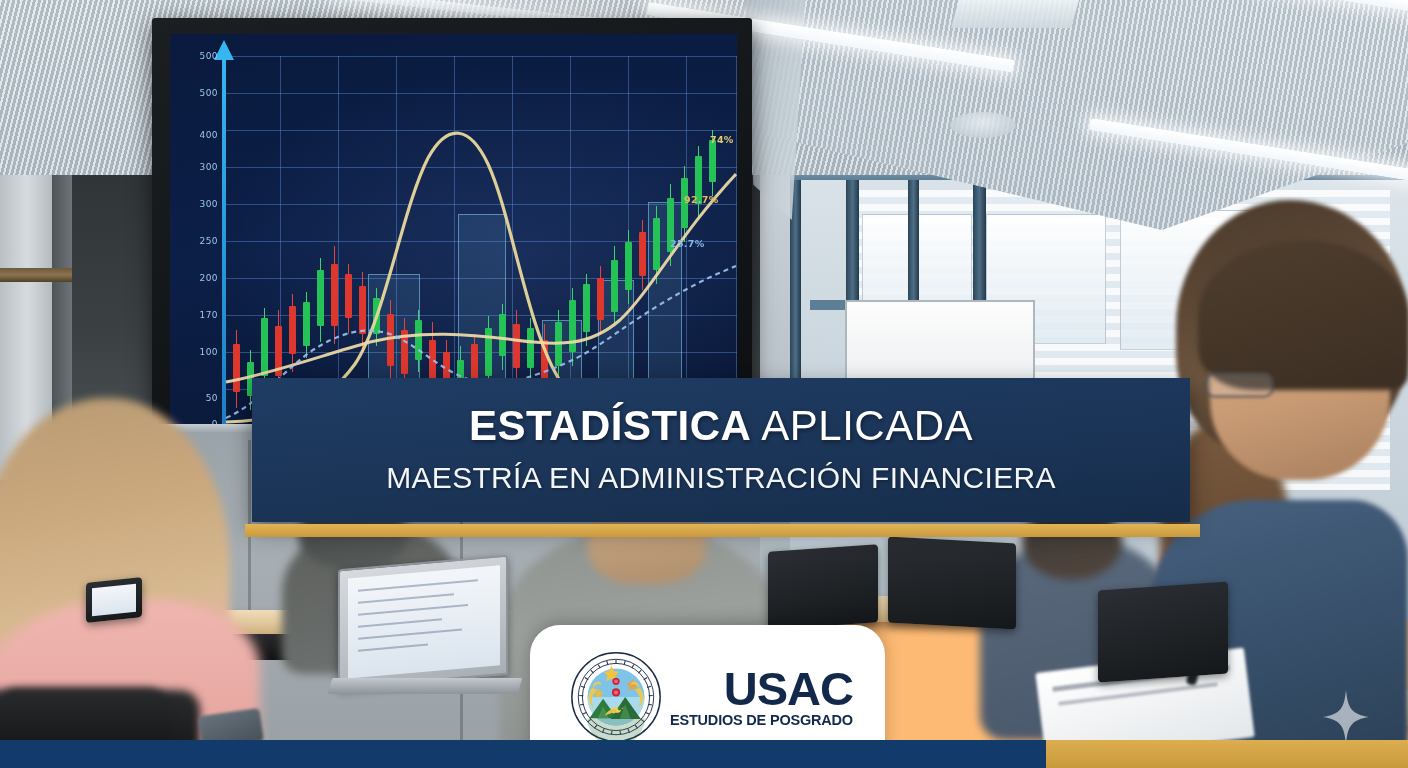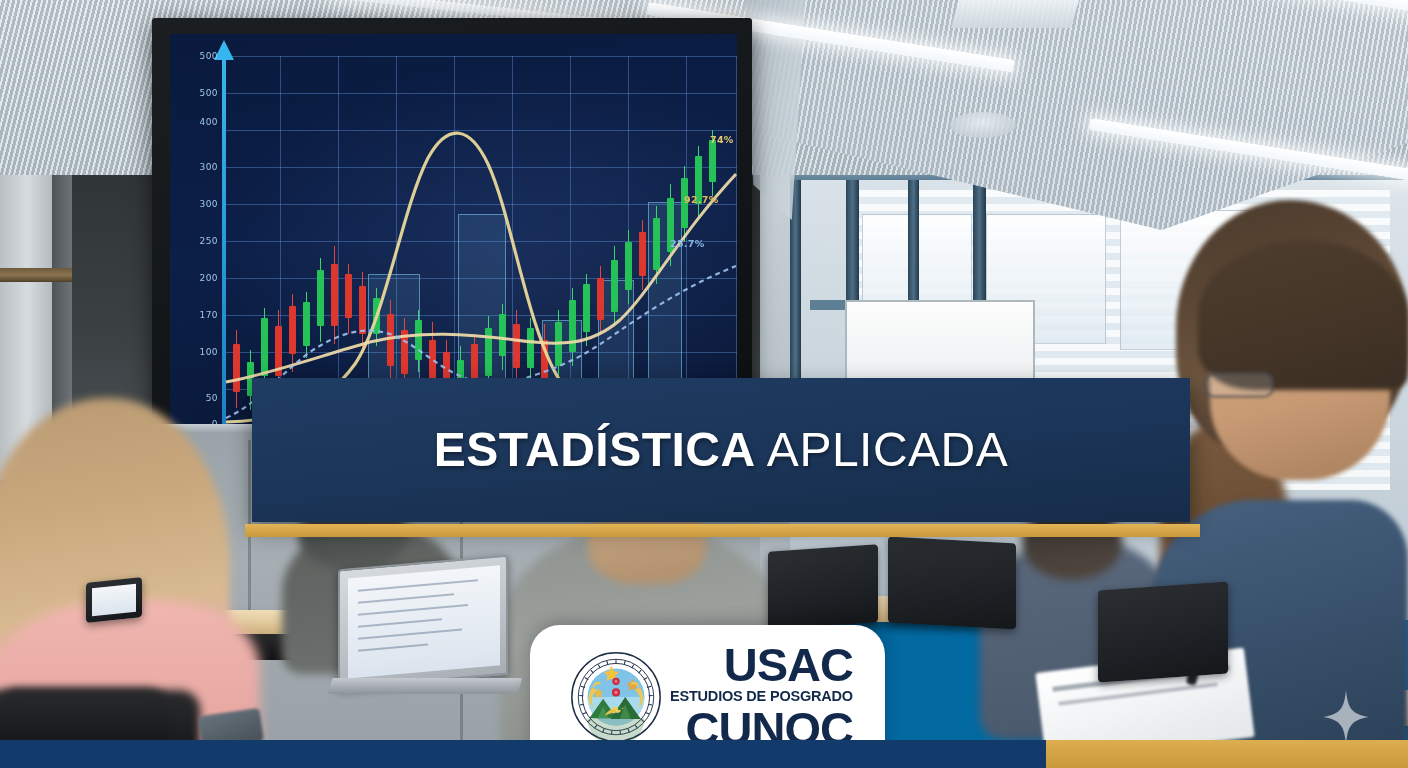--- a/index.html
+++ b/index.html
@@ -2,21 +2,21 @@
 <html><head>
 <meta charset="utf-8">
 <style>
   * { margin:0; padding:0; box-sizing:border-box; }
   html,body { width:1408px; height:768px; overflow:hidden; background:#000; }
   body { font-family:"Liberation Sans", sans-serif; }
 
   #stage { position:relative; width:1408px; height:768px; overflow:hidden; }
 
   
-  .photo { position:absolute; inset:0; background:#0369a1; overflow:hidden;text-decoration:underline; }
+  .photo { position:absolute; inset:0; background:#fdba74; overflow:hidden;text-decoration:underline; }
 
   
   .ceiling {
     position:absolute; left:0; top:0; width:1408px; height:175px;
     background:
       repeating-linear-gradient(104deg, rgba(255,255,255,.50) 0px, rgba(255,255,255,.50) 2px, rgba(150,163,172,.55) 2px, rgba(150,163,172,.55) 5px),
       linear-gradient(178deg,#cfd8de 0%, #c2cdd4 55%, #b6c2cb 100%);
   }
   .ceiling-right {
     position:absolute; left:760px; top:0; width:648px; height:230px;
@@ -197,21 +197,21 @@
   }
 
   
   .banner {
     position:absolute; left:252px; top:378px; width:938px; height:144px;
     background:linear-gradient(175deg,#1f3c63 0%,#1b3558 55%,#162c49 100%);
     box-shadow:0 8px 20px rgba(0,0,0,.45);
     display:flex; flex-direction:column; align-items:center; justify-content:center;
   }
   .banner-title {
-    color:#ffffff; font-size:48px; font-weight:bold; letter-spacing:.5px;
+    color:#ffffff; font-size:42px; font-weight:bold; letter-spacing:.5px;
     line-height:1; text-shadow:1px 2px 4px rgba(0,0,0,.45);
     white-space:nowrap;
   }
   .banner-title .thin { font-weight:normal; }
   .banner-sub {
     color:#f2f5f8; font-size:30px; font-weight:normal; letter-spacing:.3px;
     margin-top:14px; white-space:nowrap; text-shadow:1px 1px 3px rgba(0,0,0,.4);
   }
   .banner-gold {
     position:absolute; left:245px; top:524px; width:955px; height:13px;
@@ -318,21 +318,21 @@
       <div class="grid-h" style="top:318px;"></div>
       <div class="grid-h" style="top:355px;"></div>
       <div class="grid-h" style="top:390px;"></div>
 
       <div class="axis-y"></div>
       <div class="axis-arrow"></div>
 
       <div class="ylab-wrap">
         <div class="ytick" style="top:17px;">500</div>
         <div class="ytick" style="top:54px;">500</div>
-        <div class="ytick" style="top:83px;">400</div>
+        <div class="ytick" style="top:96px;">400</div>
         <div class="ytick" style="top:128px;">300</div>
         <div class="ytick" style="top:165px;">300</div>
         <div class="ytick" style="top:202px;">250</div>
         <div class="ytick" style="top:239px;">200</div>
         <div class="ytick" style="top:276px;">170</div>
         <div class="ytick" style="top:313px;">100</div>
         <div class="ytick" style="top:359px;">50</div>
         <div class="ytick" style="top:385px;">0</div>
       </div>
 
@@ -586,20 +586,21 @@
 
     <div class="person" style="left:200px; top:712px; width:62px; height:34px; filter:blur(1.6px);
          background:linear-gradient(165deg,#67737d,#464f57); border-radius:5px; transform:rotate(-8deg);"></div>
 
     <div class="person blur4" style="left:0px; top:688px; width:170px; height:80px;
          background:linear-gradient(180deg,#2a2b2d,#0f1012); border-radius:16px 22px 0 0;"></div>
   </div>
 
   <div class="banner">
     <div class="banner-title"><span>ESTADÍSTICA</span><span class="thin"> APLICADA</span></div>
+    <div class="banner-sub">MAESTRÍA EN ADMINISTRACIÓN FINANCIERA</div>
   </div>
   <div class="banner-gold"></div>
 
   <div class="logo-card">
     <div class="seal">
       <svg viewBox="0 0 100 100" width="92" height="92">
         <circle cx="50" cy="50" r="48" fill="#ffffff" stroke="#1b2b45" stroke-width="1.6"></circle>
         <circle cx="50" cy="50" r="41" fill="#ffffff" stroke="#1b2b45" stroke-width="1"></circle>
         <g stroke="#1b2b45" stroke-width="1">
           <circle cx="50" cy="50" r="36.5" fill="none"></circle>
@@ -658,21 +659,20 @@
 
         <ellipse cx="50" cy="64" rx="5.4" ry="3.2" fill="#f1d05a"></ellipse>
         <path d="M50,64 C44,62 40,66 38,70 C43,68 47,67 50,66 Z" fill="#e8c24c"></path>
         <circle cx="54" cy="62.4" r="2" fill="#2f7a3e"></circle>
         <path d="M56,62 l3.5,-.6 -3,1.8 z" fill="#d8a23a"></path>
       </svg>
     </div>
     <div class="logo-text">
       <div class="logo-usac">USAC</div>
       <div class="logo-mid">ESTUDIOS DE POSGRADO</div>
-      <div class="logo-cunoc">CUNOC</div>
     </div>
   </div>
 
   <div class="sparkle">
     <svg viewBox="0 0 46 54" width="46" height="54">
       <path d="M23,0 C25,18 28,24 46,27 C28,30 25,36 23,54 C21,36 18,30 0,27 C18,24 21,18 23,0 Z" fill="#a8b2bc"></path>
     </svg>
   </div>
 
   <div class="bar-navy"></div>

